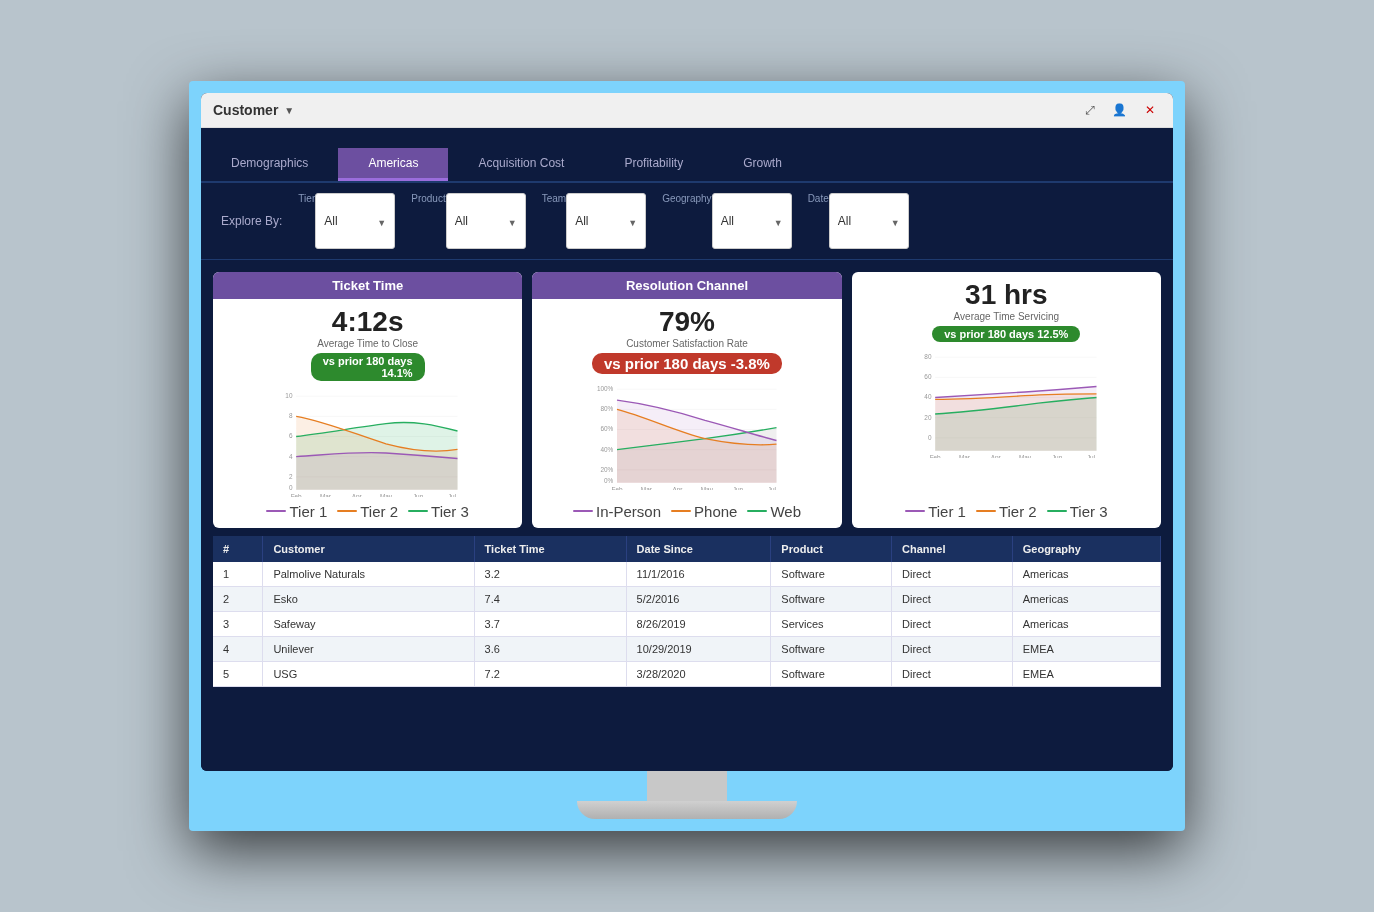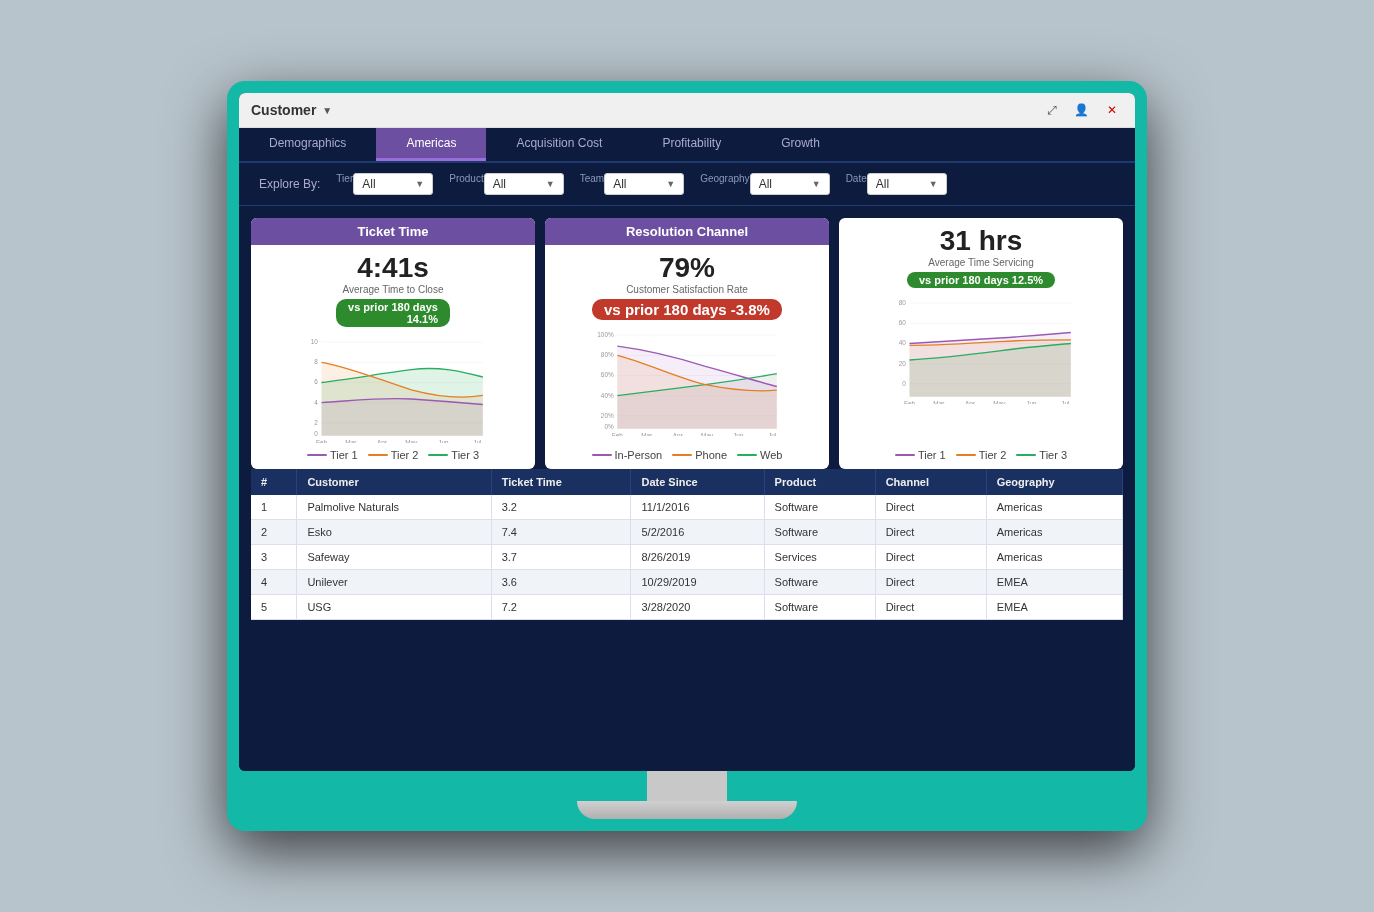--- a/index.html
+++ b/index.html
@@ -7,24 +7,24 @@
       width: 1374px;
       height: 912px;
       background: #b8c4cc;
       display: flex;
       align-items: center;
       justify-content: center;
       font-family: 'Segoe UI', Arial, sans-serif;
       overflow: hidden;
     }
     .monitor-outer {
-      width: 920px;
+      width: 996px;
       height: 750px;
-      background: #14b8a6;
-      border-radius: 18px;
+      background: #7dd3fc;
+      border-radius: 4px;
       padding: 12px;
       box-shadow: 0 20px 60px rgba(0,0,0,0.7);
       display: flex;
       flex-direction: column;
       align-items: center;
     }
     .screen {
       width: 100%;
       flex: 1;
       background: #0d1b3e;
@@ -92,20 +92,21 @@
       display: flex;
       border-bottom: 2px solid #1e3a6e;
     }
     .tab {
       padding: 8px 30px;
       font-size: 12px;
       color: #aac;
       cursor: pointer;
       border-bottom: 3px solid transparent;
       white-space: nowrap;
+      margin-top: 20px;
     }
     .tab.active {
       color: #fff;
       background: #6c4fa0;
       border-bottom: 3px solid #9b6ddc;
     }
     
     .filters-bar {
       background: #0d1b3e;
       padding: 10px 20px;
@@ -123,41 +124,41 @@
       display: flex;
       flex-direction: row;
       position: relative;
     }
     .filter-select-label {
       font-size: 10px;
       color: #8899bb;
     }
     .filter-select-box {
       display: flex;
-      align-items: center;
+      align-items: flex-end;
       background: #fff;
       border: 1px solid #ccc;
       border-radius: 3px;
-      padding: 3px 8px;
+      padding: 20px 8px;
       font-size: 12px;
       color: #333;
       min-width: 80px;
       cursor: pointer;
       gap: 20px;
       justify-content: space-between;
     }
     .filter-select-box .arrow { font-size: 9px; color: #666; }
     
     .content {
       flex: 1;
       background: #0d1b3e;
       padding: 12px;
       display: flex;
       flex-direction: column;
-      gap: 0;
+      gap: 8px;
       overflow: hidden;
     }
     .charts-row {
       display: flex;
       gap: 10px;
       flex: 0 0 auto;
     }
     .chart-card {
       flex: 1;
       background: #fff;
@@ -212,21 +213,21 @@
       margin-bottom: 6px;
       text-align: center;
     }
     .chart-svg-area {
       width: 100%;
       flex: 1;
     }
     .chart-legend {
       display: flex;
       gap: 10px;
-      font-size: 11px;
+      font-size: 15px;
       color: #444;
       margin-top: 2px;
       flex-wrap: wrap;
       justify-content: center;
     }
     .legend-item {
       display: flex;
       align-items: center;
       gap: 3px;
     }
@@ -321,21 +322,21 @@
       </div>
     </div>
 
     <div class="content">
 
       <div class="charts-row">
 
         <div class="chart-card">
           <div class="chart-header">Ticket Time</div>
           <div class="chart-body">
-            <div class="chart-big-value">4:41s</div>
+            <div class="chart-big-value">4:12s</div>
             <div class="chart-sub-label">Average Time to Close</div>
             <div class="badge-green">vs prior 180 days<br>14.1%</div>
             <div class="chart-svg-area">
               <svg viewBox="0 0 200 120" width="100%" height="110">
 
                 <text x="18" y="12" font-size="7" fill="#999" text-anchor="end">10</text>
                 <text x="18" y="34" font-size="7" fill="#999" text-anchor="end">8</text>
                 <text x="18" y="56" font-size="7" fill="#999" text-anchor="end">6</text>
                 <text x="18" y="78" font-size="7" fill="#999" text-anchor="end">4</text>
                 <text x="18" y="100" font-size="7" fill="#999" text-anchor="end">2</text>

